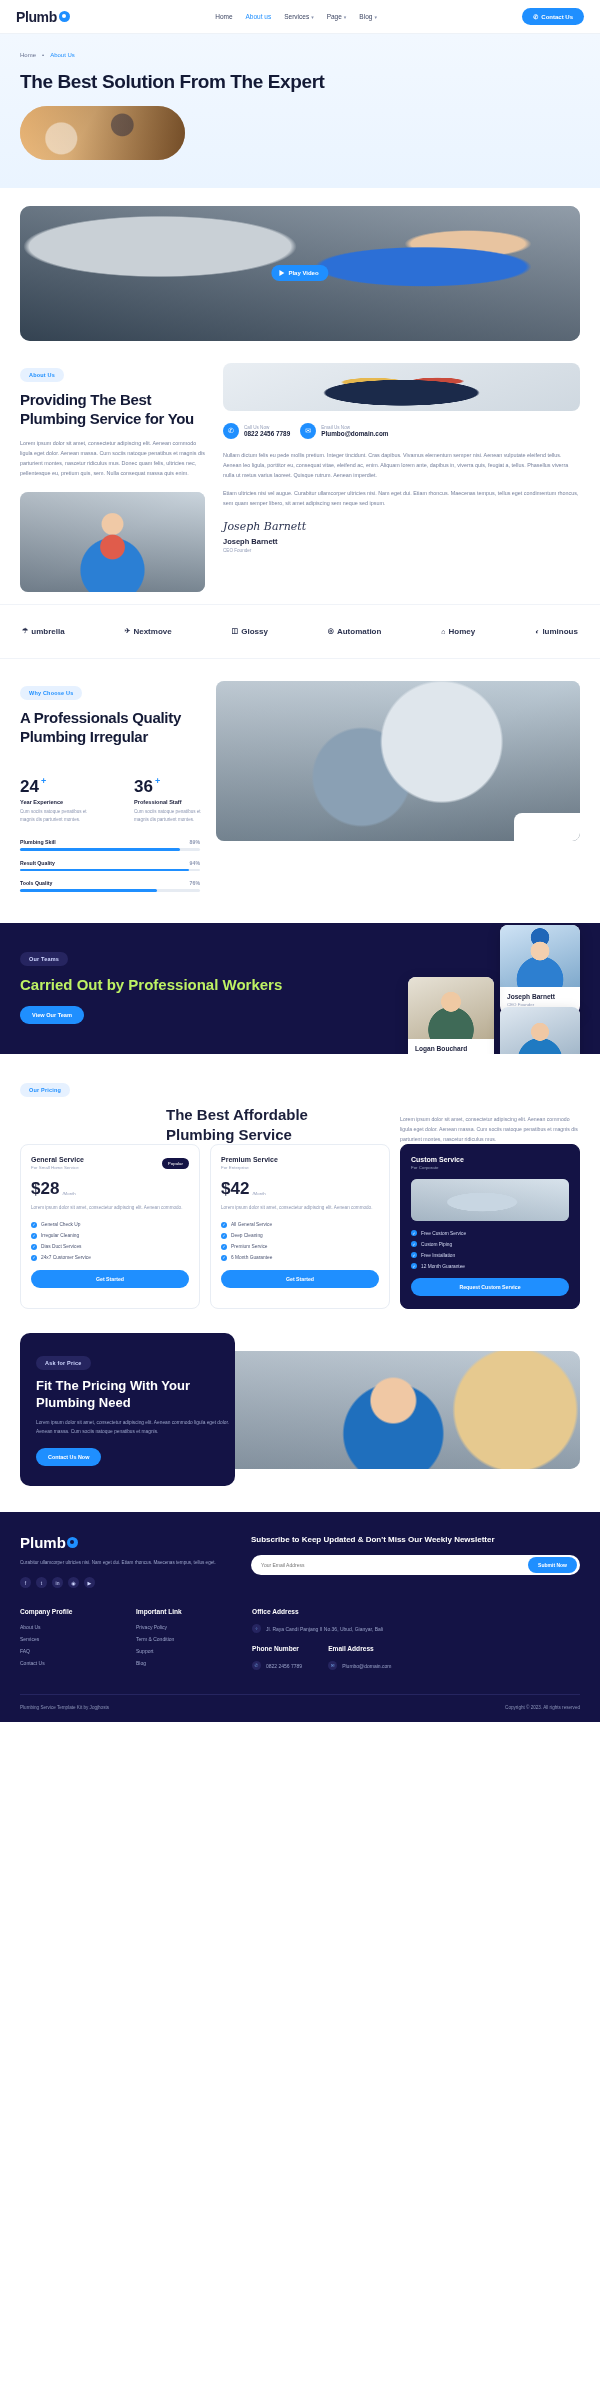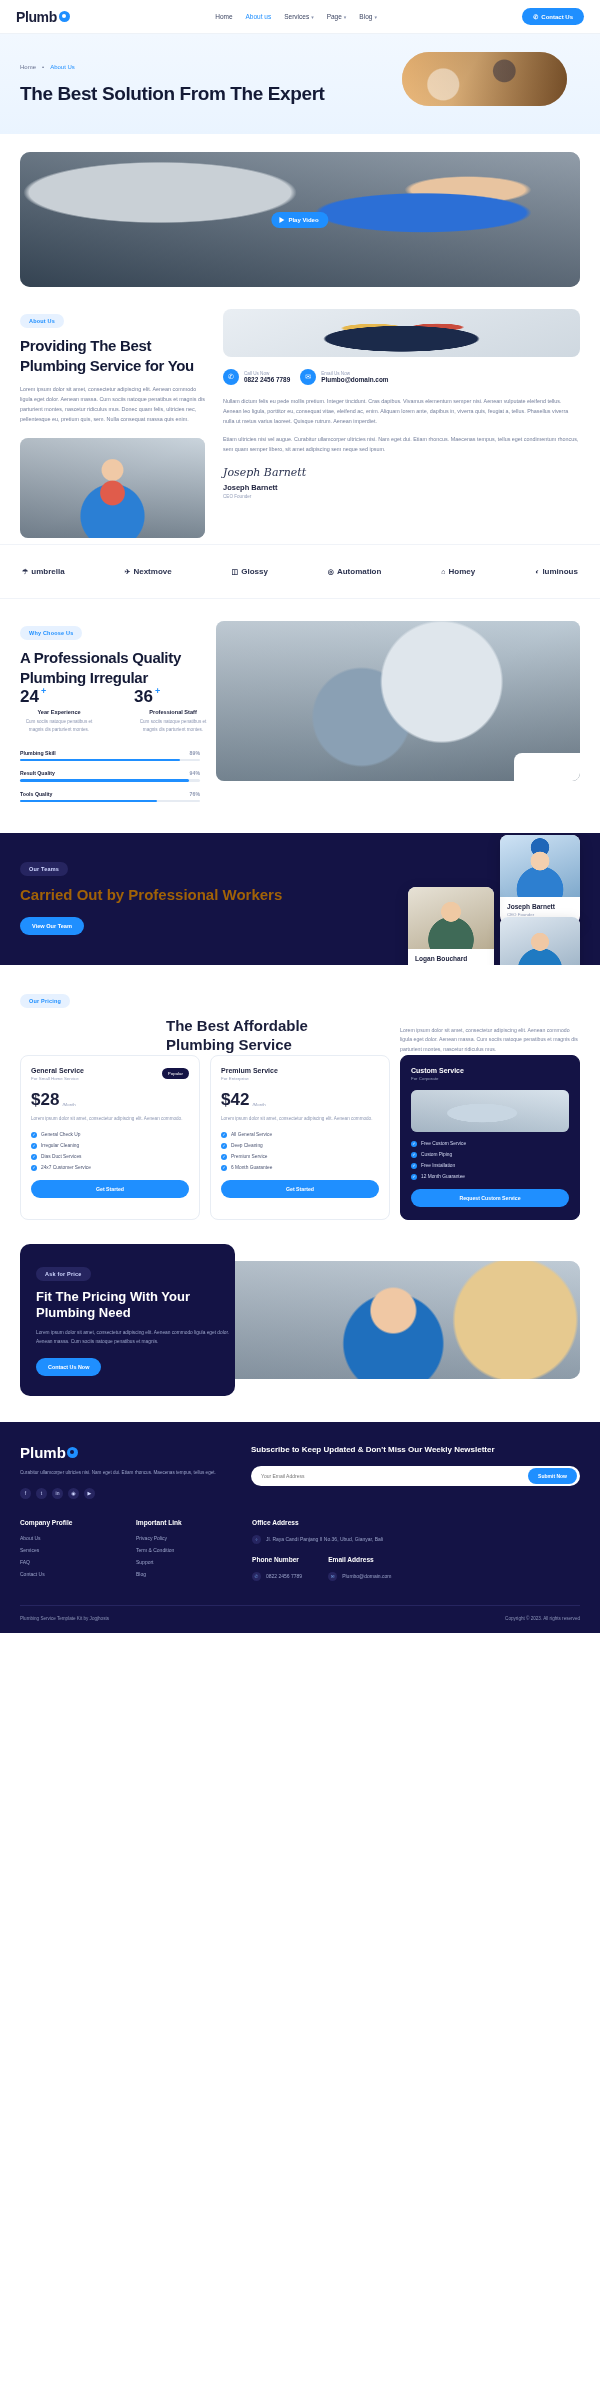--- a/index.html
+++ b/index.html
@@ -30,22 +30,23 @@
   .nav-links span.caret { font-size: 5px; margin-left: 2px; color: #8a93ad; }
   .nav-cta {
     background: #1f8fff; color: #fff; font-size: 6px; border-radius: 20px;
     padding: 5px 11px; display: flex; align-items: center; gap: 3px; font-weight: 600;
   }
 
   
   .hero {
     background: linear-gradient(180deg,#f2f8ff 0%, #eaf4ff 100%);
     padding: 18px 33px 28px 20px;
-    display: flex; align-items: flex-end; justify-content: space-between;
+    display: flex; align-items: flex-start; justify-content: space-between;
     gap: 12px;
+    flex-direction: column;
   }
   .hero-left { flex: 1; }
   .crumb { display:flex; align-items:center; gap:6px; font-size:6px; color:#6a7391; margin-bottom:12px;}
   .crumb .c-active { color:#1f8fff; }
   .hero h1 { font-size: 19px; line-height: 1.25; font-weight: 700; letter-spacing: -0.4px; color:#141a36; }
   .hero-img {
     width: 165px; height: 54px; border-radius: 28px;
     background: linear-gradient(120deg,#c98c4a 0%,#e8b87d 40%,#8d5a2b 100%);
     position: relative; overflow:hidden; flex: none;
   }
@@ -108,29 +109,29 @@
     display:flex;align-items:center;justify-content:center;font-size:7px;flex:none;}
   .c-lbl{ font-size:4.6px; color:#939db8; }
   .c-val{ font-size:6.4px; font-weight:700; color:#141a36; }
   .sig{ font-family:"DejaVu Serif", serif; font-style:italic; font-size:11px; color:#2b3350; margin-top:12px;}
   .sig-name{ font-size:7.5px; font-weight:700; margin-top:4px;}
   .sig-role{ font-size:4.6px; color:#939db8; margin-top:2px;}
 
   
   .logos{
     display:flex; justify-content:space-between; align-items:center;
-    padding:22px 22px; margin-top:6px; border-top:1px solid #f0f3f8; border-bottom:1px solid #f0f3f8;
+    padding:22px 22px; margin-top:12px; border-top:1px solid #f0f3f8; border-bottom:1px solid #f0f3f8;
   }
   .logos .l{ display:flex; align-items:center; gap:3px; font-size:8px; font-weight:600; color:#2c3350;}
   .logos .g{ font-size:7px; }
 
   
   .why{ padding:22px 20px 0 20px; display:flex; gap:16px; }
   .why-left{ width:180px; }
-  .stats{ display:flex; gap:36px; margin-top:0;text-align:center;}
+  .stats{ display:flex; gap:36px; margin-top:30px;}
   .stat-num{ font-size:17px; font-weight:700; color:#141a36; display:flex; align-items:flex-start; gap:2px;}
   .stat-num sup{ color:#1f8fff; font-size:9px; font-weight:700; line-height:1;}
   .stat-lbl{ font-size:5.6px; font-weight:700; margin-top:2px;}
   .stat-sub{ font-size:4.6px; color:#8d97b2; line-height:1.7; margin-top:3px; width:78px;}
   .bars{ margin-top:16px; }
   .bar-row{ margin-bottom:9px; }
   .bar-head{ display:flex; justify-content:space-between; font-size:5.2px; font-weight:700; margin-bottom:3px;}
   .bar-head .pc{ color:#8d97b2; font-weight:600;}
   .bar-track{ height:2.5px; background:#e6ebf2; border-radius:2px; }
   .bar-fill{ height:2.5px; background:#1f8fff; border-radius:2px; }
@@ -140,21 +141,21 @@
   }
   .why-img::before{content:"";position:absolute;inset:0;background:
     radial-gradient(circle at 62% 38%, #dfe6ec 0 24%, transparent 25%),
     radial-gradient(circle at 40% 60%, #8aa0b4 0 20%, transparent 21%),
     linear-gradient(190deg, rgba(220,230,238,.5), rgba(70,85,98,.55));}
   .why-img .notch{ position:absolute; right:0; bottom:0; width:66px; height:28px; background:#fff; border-top-left-radius:8px;}
 
   
   .team{ background:#141345; padding:24px 20px 30px 20px; margin-top:22px; position:relative; overflow:hidden;}
   .team .pill{ background:#262560; color:#cfd6ff;}
-  .team h2{ color:#a16207; font-size:15px; line-height:1.3; font-weight:700; margin-top:9px;}
+  .team h2{ color:#bef264; font-size:15px; line-height:1.3; font-weight:700; margin-top:9px;}
   .team-btn{ display:inline-block; margin-top:12px; background:#1f8fff; color:#fff; font-size:5.6px; font-weight:600; padding:6px 12px; border-radius:16px;}
   .team-cards{ position:absolute; right:12px; top:-12px; width:300px; height:250px;}
   .tcard{ position:absolute; border-radius:8px; overflow:hidden; background:#fff; box-shadow:0 4px 14px rgba(0,0,0,.18);}
   .tphoto{ width:100%; height:62px; position:relative; }
   .tname{ font-size:6.6px; font-weight:700; padding:6px 7px 0 7px;}
   .trole{ font-size:4.4px; color:#98a2bd; padding:2px 7px 7px 7px;}
   .t1{ right:8px; top:14px; width:80px;}
   .t2{ left:120px; top:66px; width:86px;}
   .t3{ right:8px; top:96px; width:80px;}
   .ph-a{background:linear-gradient(160deg,#cfe3f5,#7fa9cc);}

